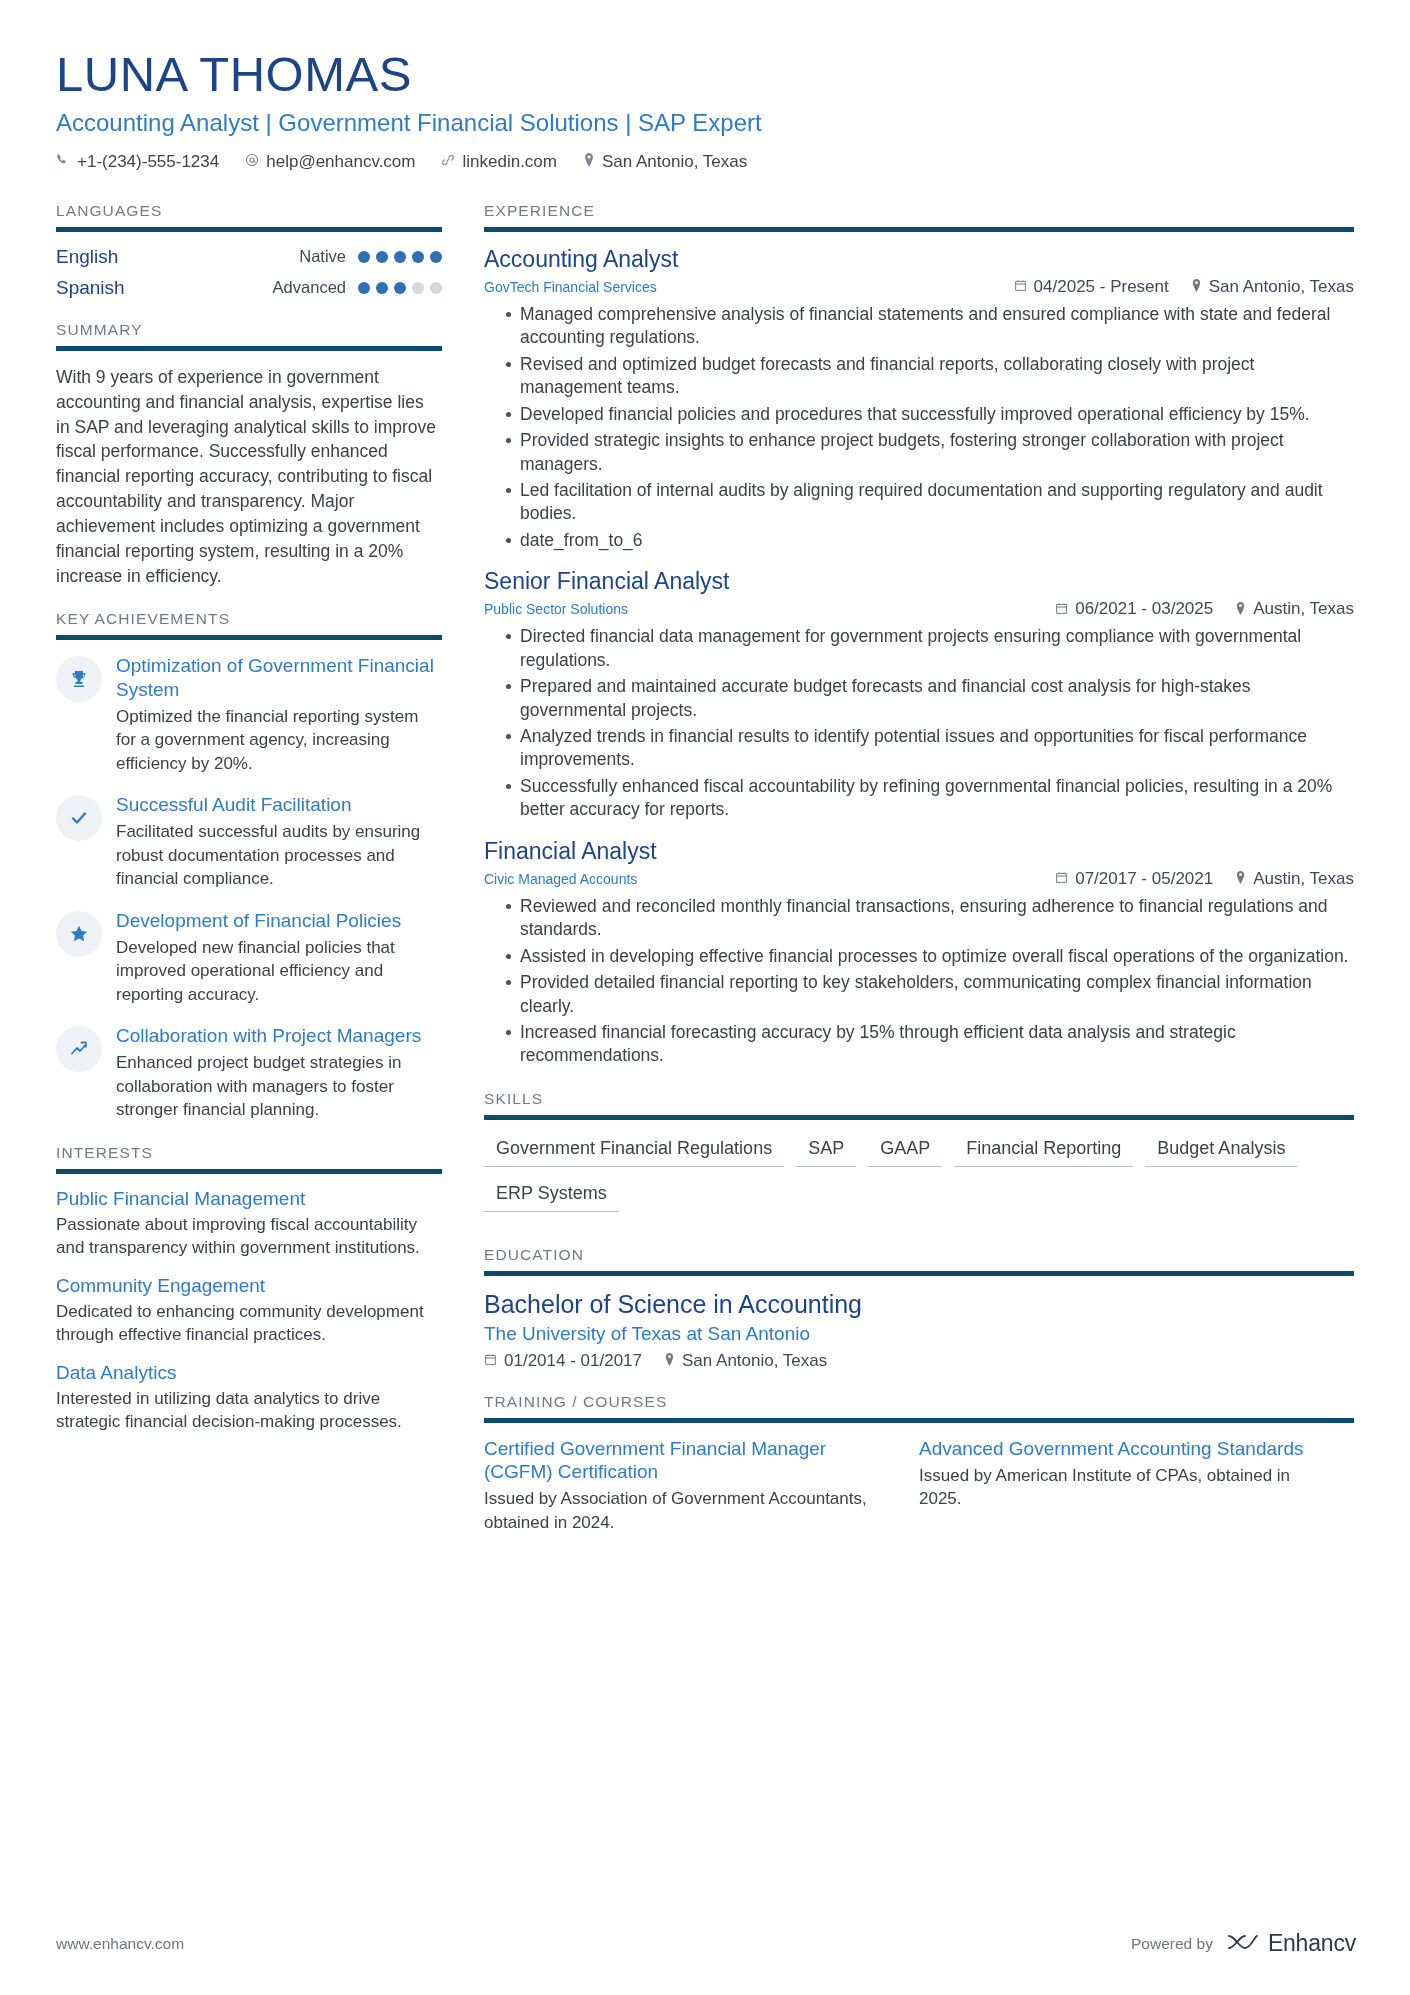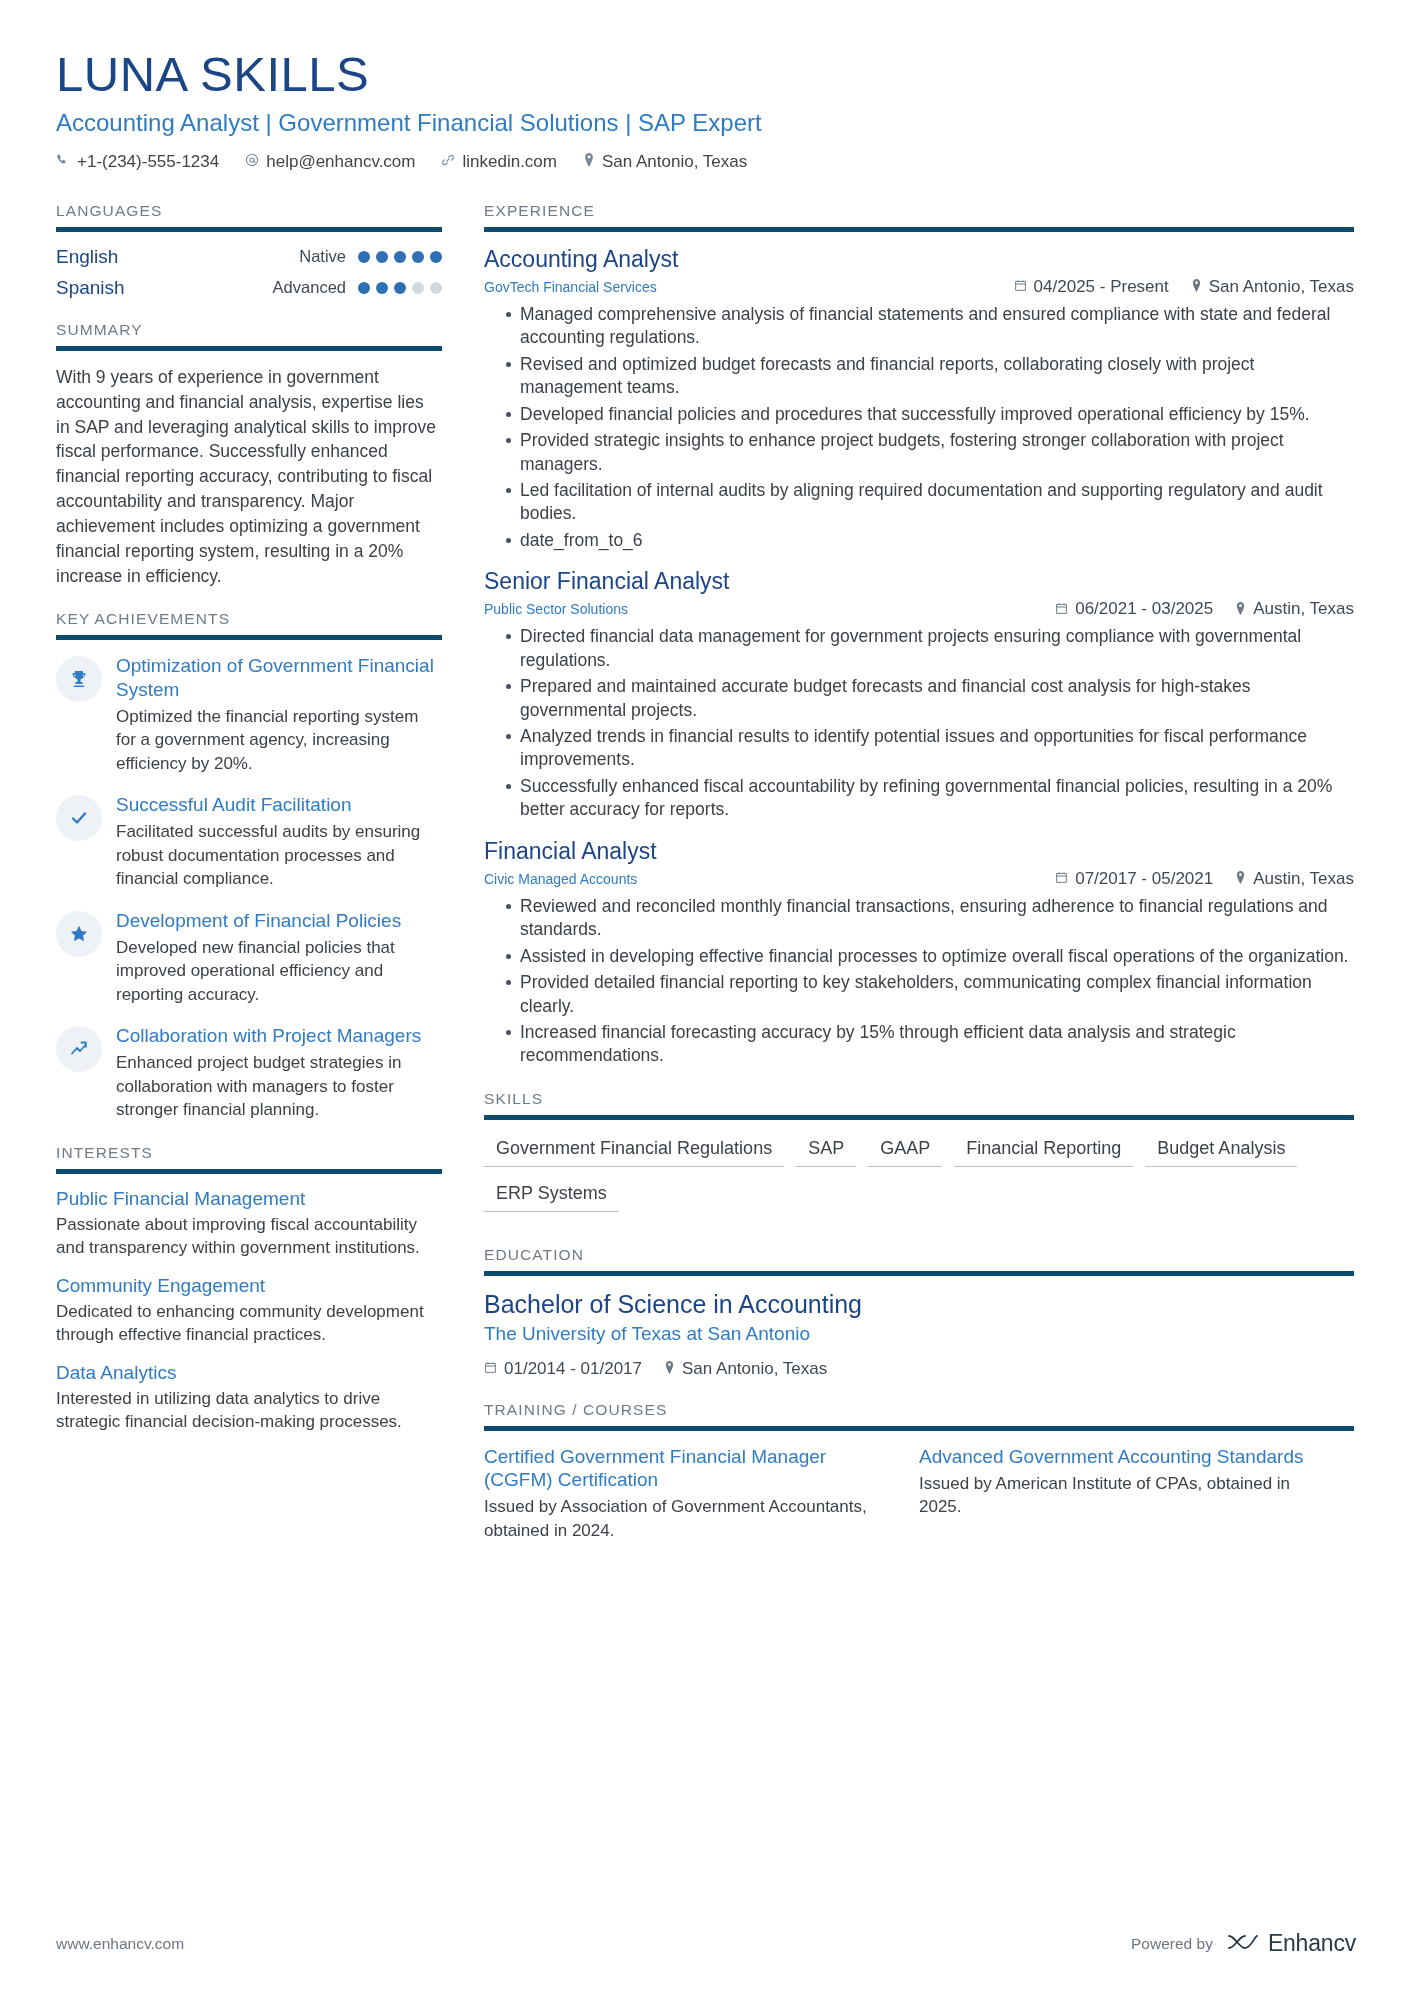--- a/index.html
+++ b/index.html
@@ -213,21 +213,21 @@
   
   .edu-title {
     font-size: 25px;
     color: #1c4587;
     margin: 0 0 4px 0;
     font-weight: 400;
   }
   .edu-school {
     font-size: 19px;
     color: #2f7bc4;
-    margin-bottom: 14px;
+    margin-bottom: 6px;
   }
   .edu-meta { display: flex; align-items: center; }
   .edu-meta .meta-chunk:first-child { margin-left: 0; }
 
   
   .courses { display: flex; }
   .course { width: 50%; padding-right: 36px; }
   .course-title {
     font-size: 19px;
     color: #2f7bc4;
@@ -257,21 +257,21 @@
     font-size: 23px; color: #2b3a46; letter-spacing: -0.2px;
   }
   .brand-mark { display: inline-block; line-height: 1; }
 </style>
 </head>
 <body>
 
 <div class="page">
 
   <div>
-    <h1 class="name">LUNA SKILLS</h1>
+    <h1 class="name">LUNA THOMAS</h1>
     <div class="headline">Accounting Analyst | Government Financial Solutions | SAP Expert</div>
     <div class="contact-row">
       <div class="contact-item">
         <span class="ic">
           <svg width="14" height="14" viewBox="0 0 16 16" fill="#7a8a99">
               <path d="M3 1.5c-.6 0-1.2.5-1.4 1.1-.4 1.6.3 3.8 2.1 5.9 1.8 2.1 3.8 3.3 5.4 3.4.7 0 1.3-.4 1.5-1l.4-1.2c.1-.4-.1-.8-.5-.9l-1.9-.7c-.3-.1-.7 0-.9.3l-.5.6C6 8.5 5 7.4 4.4 6.2l.6-.5c.3-.2.4-.6.3-.9l-.7-1.9c-.1-.4-.5-.6-.9-.5L3 1.5z"></path>
             </svg>
         </span>
         <span>+1-(234)-555-1234</span>
       </div>

